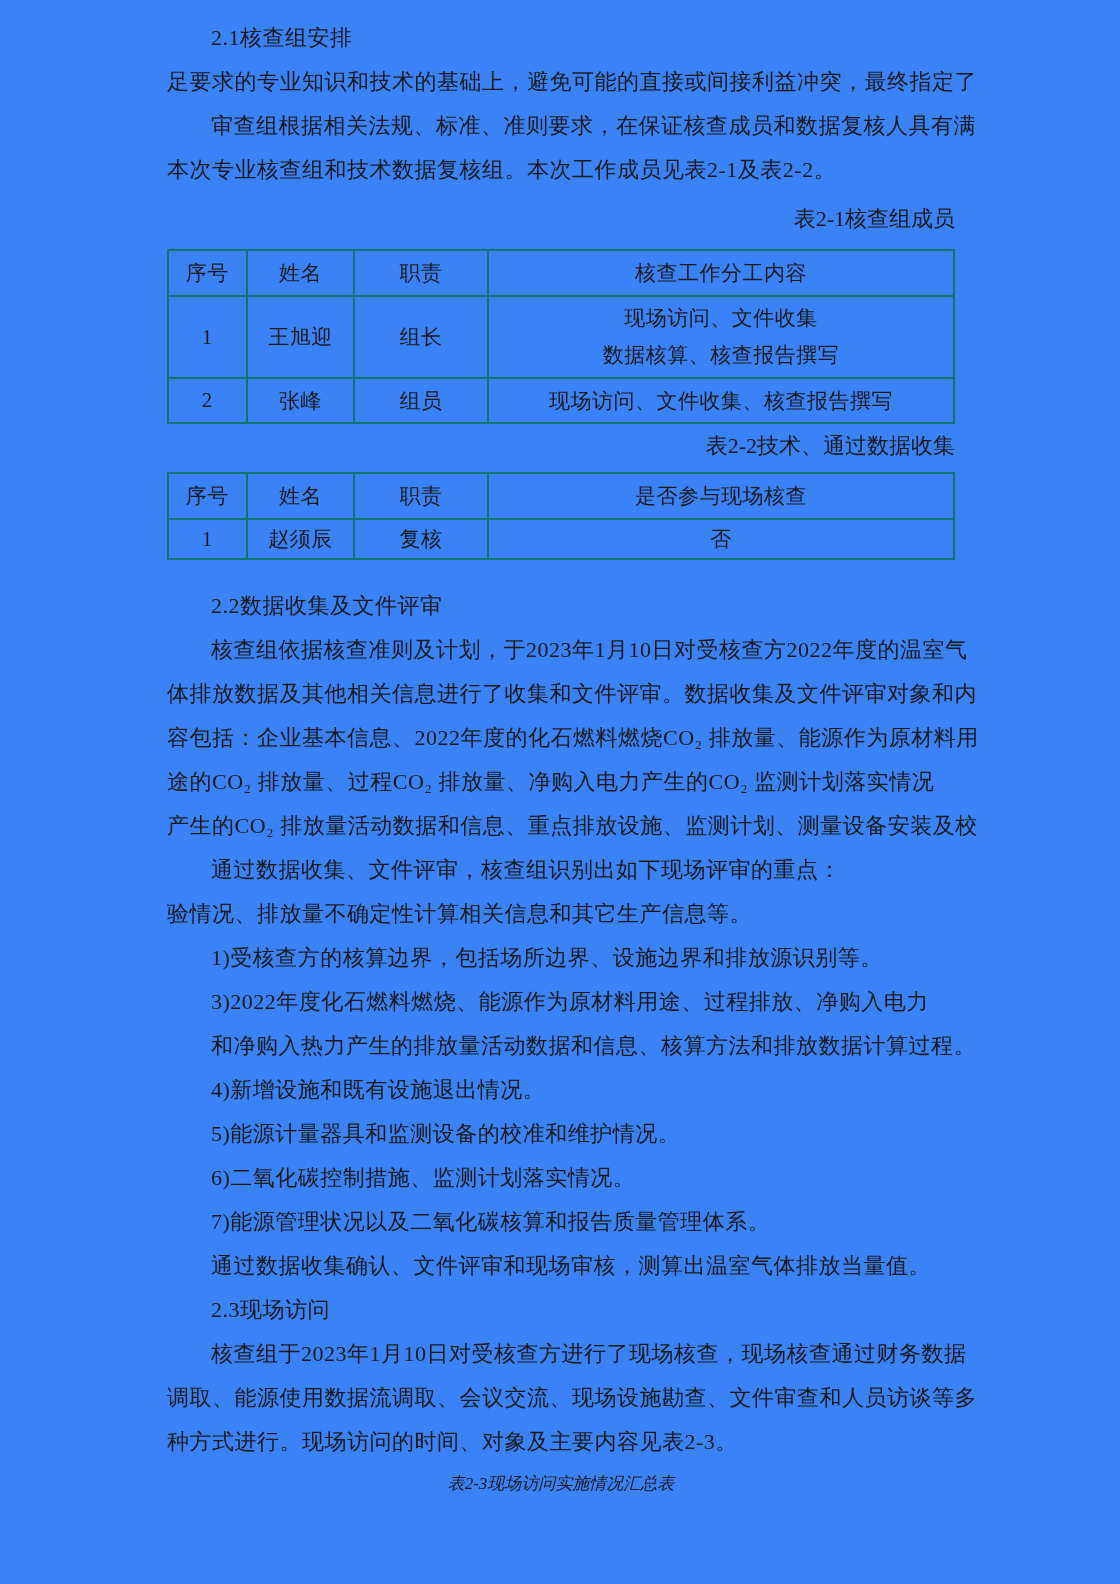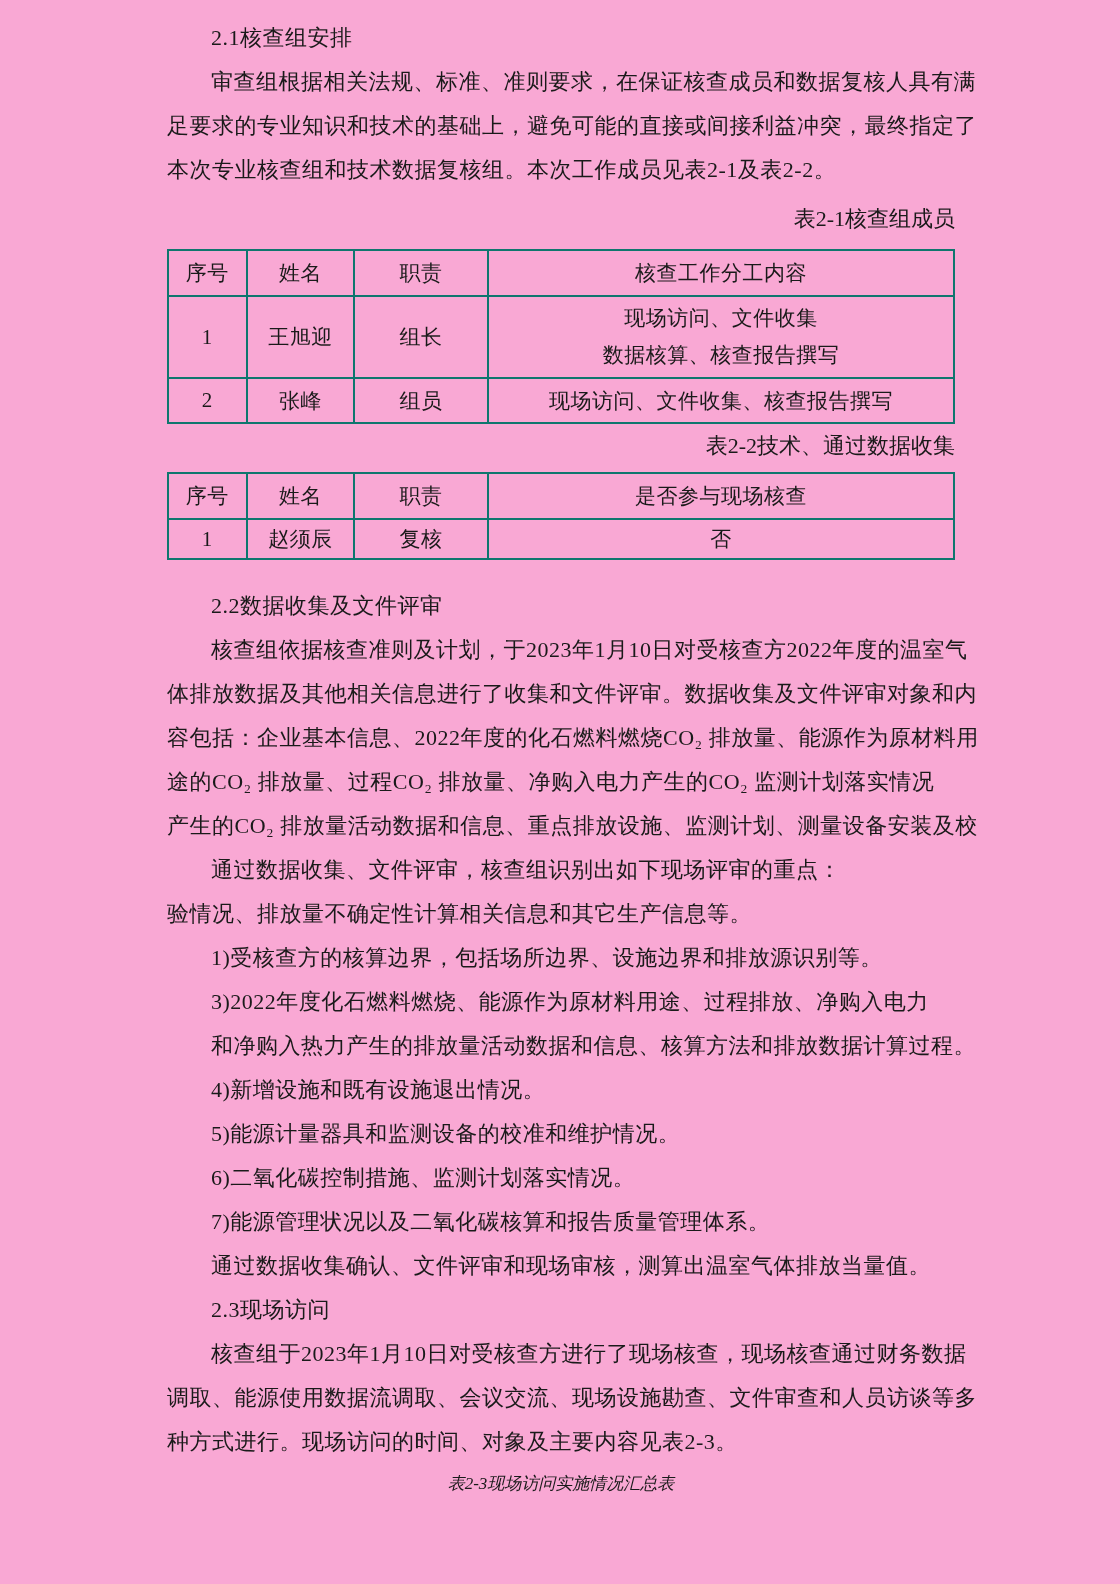--- a/index.html
+++ b/index.html
@@ -4,21 +4,21 @@
 <style>
   html, body {
     margin: 0;
     padding: 0;
     background: #ffffff;
   }
   .page {
     position: relative;
     width: 1120px;
     height: 1584px;
-    background: #f9a8d4;
+    background: #3b82f6;
     color: #1a1a1a;
     font-family: "Liberation Serif", "DejaVu Serif", serif;
     font-size: 22px;
     overflow: hidden;
     box-sizing: border-box;
     padding: 16px 165px 0 167px;
   }
   .line {
     line-height: 44px;
     white-space: nowrap;
@@ -59,22 +59,22 @@
   tr.mid-row td { height: 43px; }
   tr.low-row td { height: 38px; }
   .duty-line { line-height: 37px; }
 </style>
 </head>
 <body>
 
 <div class="page">
 
   <div class="heading">2.1核查组安排</div>
+  <div class="line">足要求的专业知识和技术的基础上，避免可能的直接或间接利益冲突，最终指定了</div>
   <div class="line indent">审查组根据相关法规、标准、准则要求，在保证核查成员和数据复核人具有满</div>
-  <div class="line">足要求的专业知识和技术的基础上，避免可能的直接或间接利益冲突，最终指定了</div>
   <div class="line">本次专业核查组和技术数据复核组。本次工作成员见表2-1及表2-2。</div>
 
   <div class="caption" style="margin-top:5px;">表2-1核查组成员</div>
 
   <table class="doc-table">
     <colgroup>
       <col style="width:10%">
       <col style="width:13.7%">
       <col style="width:17%">
       <col style="width:59.3%">

